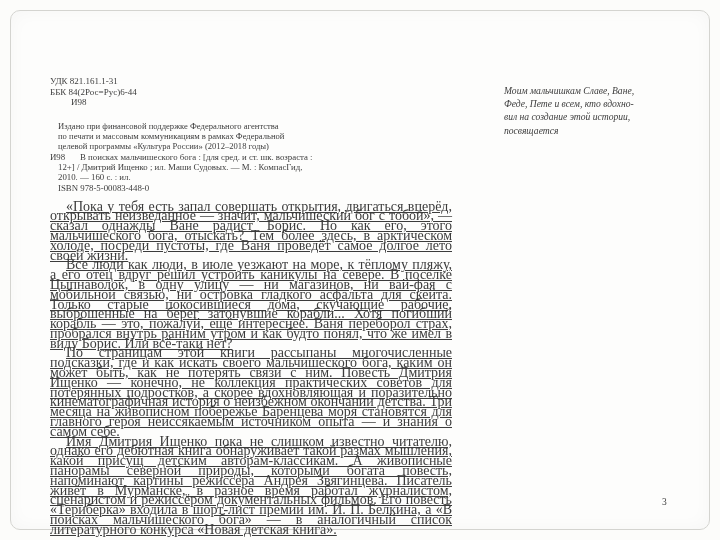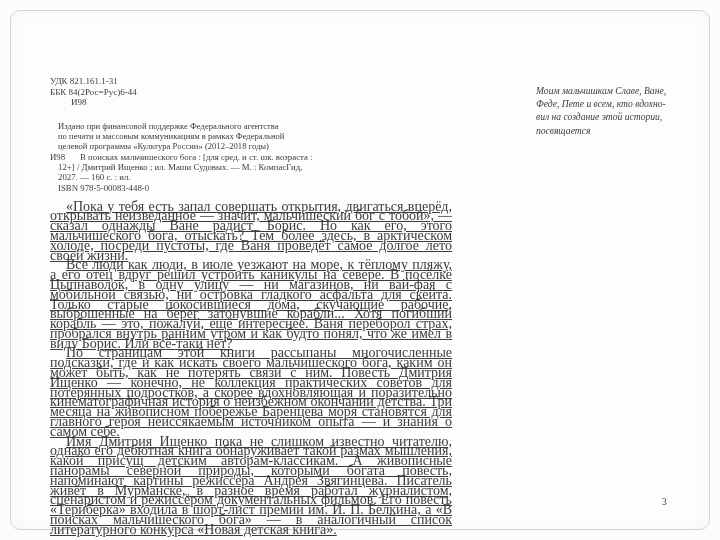--- a/index.html
+++ b/index.html
@@ -81,21 +81,21 @@
     margin-top: 8px;
     display: flex;
     align-items: flex-start;
     font-size: 8.6px;
     line-height: 10px;
   }
   .colophon .isbn-bottom { white-space: nowrap; }
   .colophon .copyright-lines { margin-left: 30px; }
   .dedication {
     position: absolute;
-    left: 536px; top: 84px;
+    left: 504px; top: 84px;
     width: 170px;
     font-style: italic;
     font-size: 9.6px;
     line-height: 13.2px;
     white-space: pre-line;
   }
   .page-number {
     position: absolute;
     left: 662px; top: 497px;
     font-size: 9.5px;
@@ -116,21 +116,21 @@
 
   <div class="funding-note">Издано при финансовой поддержке Федерального агентства
 по печати и массовым коммуникациям в рамках Федеральной
 целевой программы «Культура России» (2012–2018 годы)</div>
 
 
   <div class="bib-block">
     <span class="bib-index">И98</span>
     <p class="bib-entry">В поисках мальчишеского бога : [для сред. и ст. шк. возраста :
 12+] / Дмитрий Ищенко ; ил. Маши Судовых. — М. : КомпасГид,
-2027. — 160 с. : ил.</p>
+2010. — 160 с. : ил.</p>
   </div>
 
   <div class="isbn-top">ISBN 978-5-00083-448-0</div>
 
   <div class="annotation">
     <p>«Пока у тебя есть запал совершать открытия, двигаться вперёд, открывать неизведанное — значит, мальчишеский бог с тобой», — сказал однажды Ване радист Борис. Но как его, этого мальчишеского бога, отыскать? Тем более здесь, в арктическом холоде, посреди пустоты, где Ваня проведёт самое долгое лето своей жизни.</p>
     <p>Все люди как люди, в июле уезжают на море, к тёплому пляжу, а его отец вдруг решил устроить каникулы на севере. В посёлке Цыпнаволок, в одну улицу — ни магазинов, ни вай-фая с мобильной связью, ни островка гладкого асфальта для скейта. Только старые покосившиеся дома, скучающие рабочие, выброшенные на берег затонувшие корабли... Хотя погибший корабль — это, пожалуй, ещё интереснее. Ваня переборол страх, пробрался внутрь ранним утром и как будто понял, что же имел в виду Борис. Или всё-таки нет?</p>
     <p>По страницам этой книги рассыпаны многочисленные подсказки, где и как искать своего мальчишеского бога, каким он может быть, как не потерять связи с ним. Повесть Дмитрия Ищенко — конечно, не коллекция практических советов для потерянных подростков, а скорее вдохновляющая и поразительно кинематографичная история о неизбежном окончании детства. Три месяца на живописном побережье Баренцева моря становятся для главного героя неиссякаемым источником опыта — и знания о самом себе.</p>
     <p>Имя Дмитрия Ищенко пока не слишком известно читателю, однако его дебютная книга обнаруживает такой размах мышления, какой присущ детским авторам-классикам. А живописные панорамы северной природы, которыми богата повесть, напоминают картины режиссёра Андрея Звягинцева. Писатель живёт в Мурманске, в разное время работал журналистом, сценаристом и режиссёром документальных фильмов. Его повесть «Териберка» входила в шорт-лист премии им. И. П. Белкина, а «В поисках мальчишеского бога» — в аналогичный список литературного конкурса «Новая детская книга».</p>
   </div>

